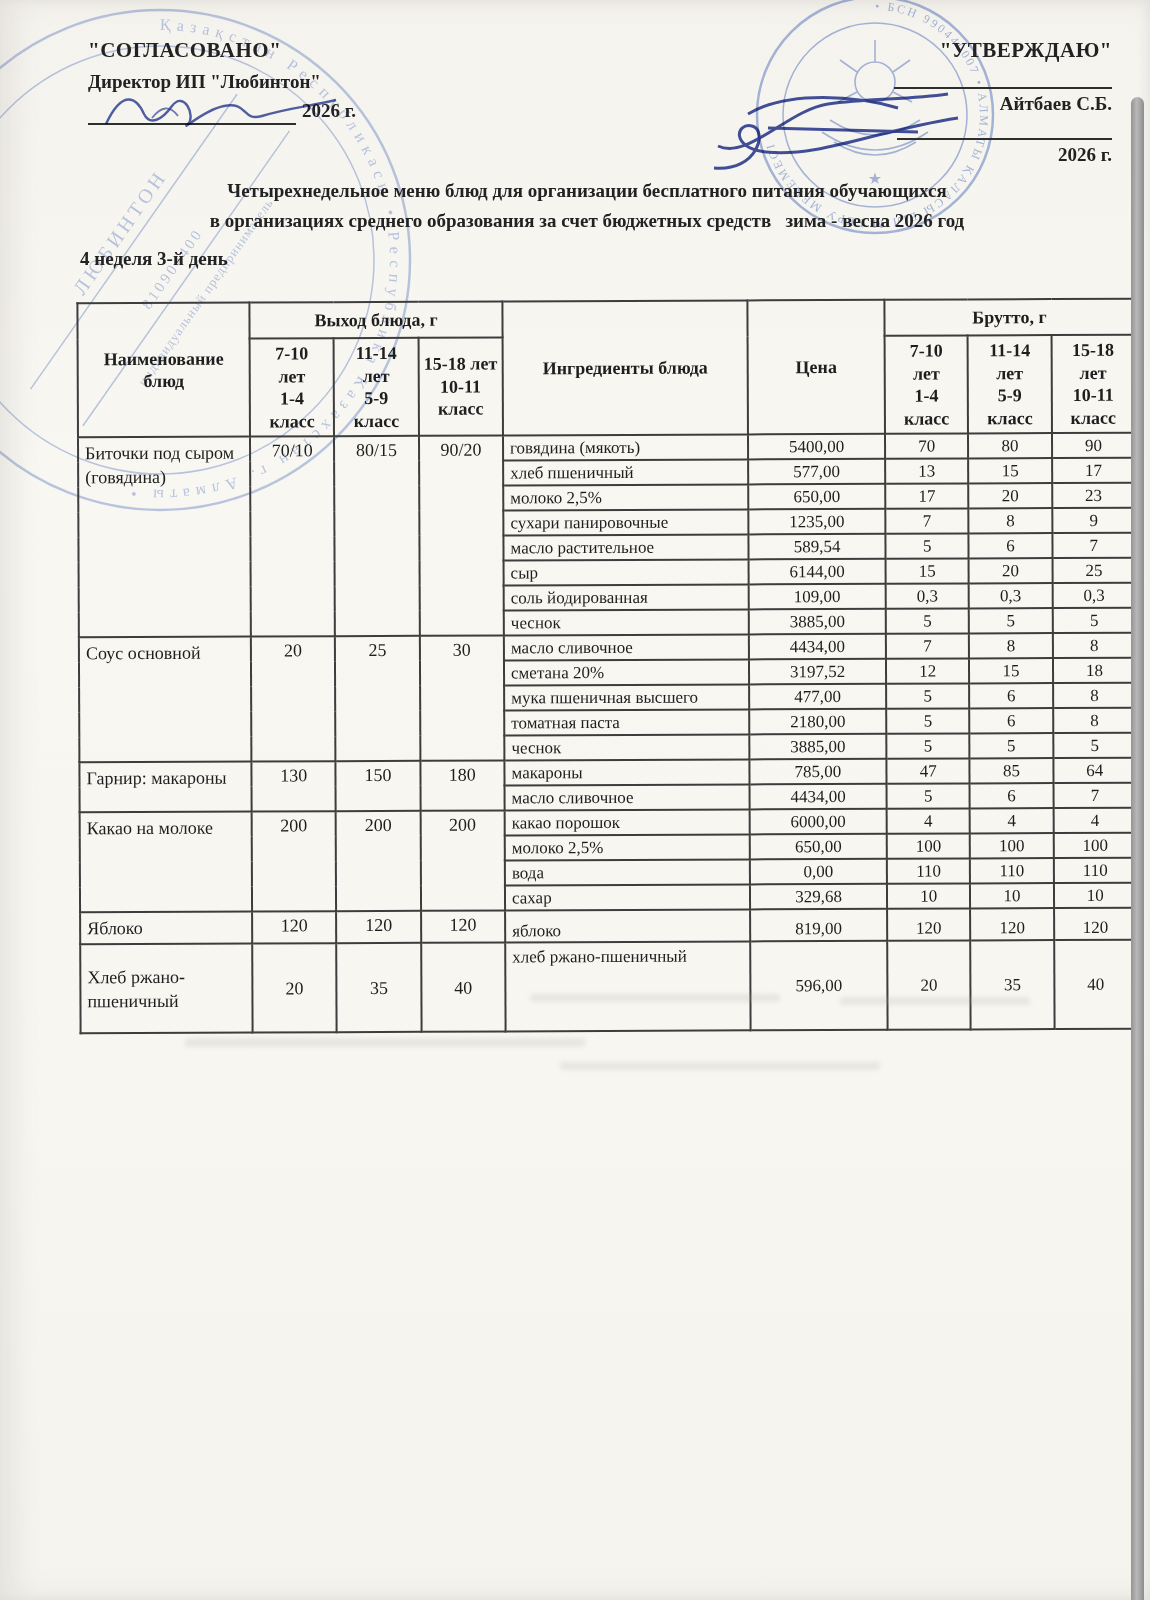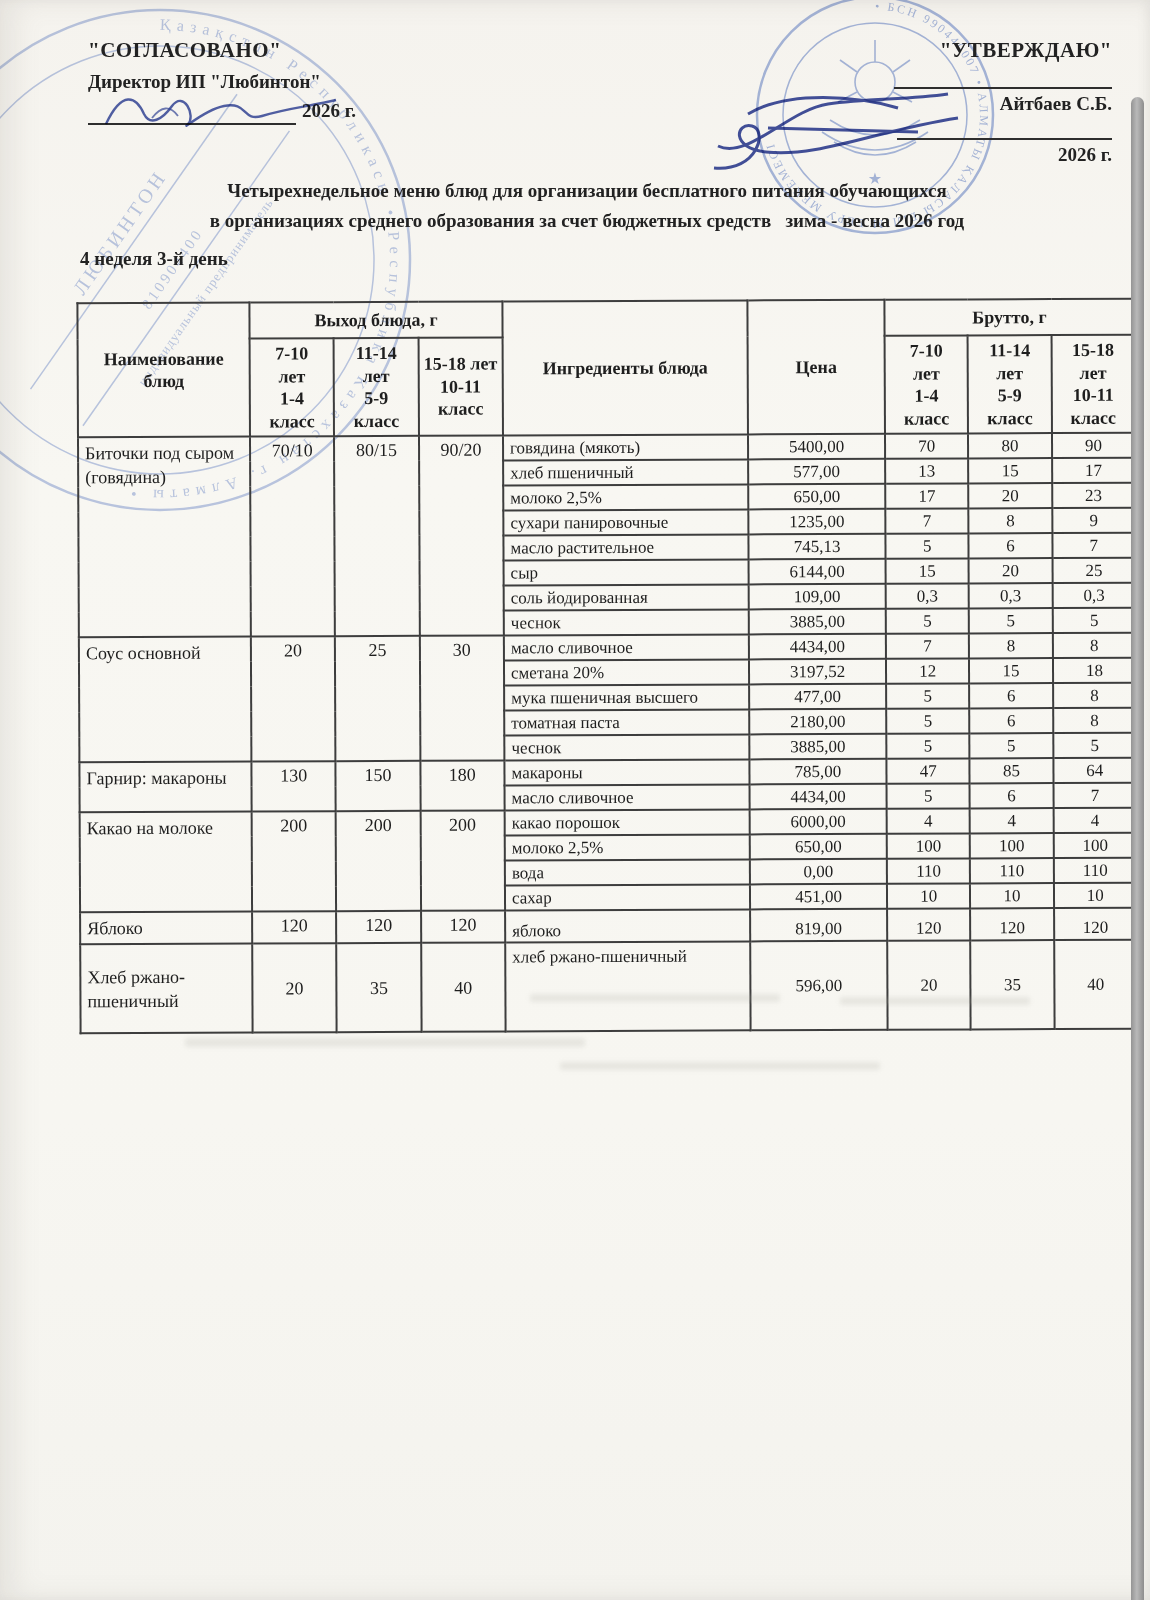--- a/index.html
+++ b/index.html
@@ -203,21 +203,21 @@
         </tr>
         <tr>
           <td class="ing">сухари панировочные</td>
           <td class="price">1235,00</td>
           <td class="g">7</td>
           <td class="g">8</td>
           <td class="g">9</td>
         </tr>
         <tr>
           <td class="ing">масло растительное</td>
-          <td class="price">745,13</td>
+          <td class="price">589,54</td>
           <td class="g">5</td>
           <td class="g">6</td>
           <td class="g">7</td>
         </tr>
         <tr>
           <td class="ing">сыр</td>
           <td class="price">6144,00</td>
           <td class="g">15</td>
           <td class="g">20</td>
           <td class="g">25</td>
@@ -313,21 +313,21 @@
         </tr>
         <tr>
           <td class="ing">вода</td>
           <td class="price">0,00</td>
           <td class="g">110</td>
           <td class="g">110</td>
           <td class="g">110</td>
         </tr>
         <tr>
           <td class="ing">сахар</td>
-          <td class="price">451,00</td>
+          <td class="price">329,68</td>
           <td class="g">10</td>
           <td class="g">10</td>
           <td class="g">10</td>
         </tr>
         <tr>
           <td class="dish">Яблоко</td>
           <td class="out">120</td>
           <td class="out">120</td>
           <td class="out">120</td>
           <td class="ing">яблоко</td>

